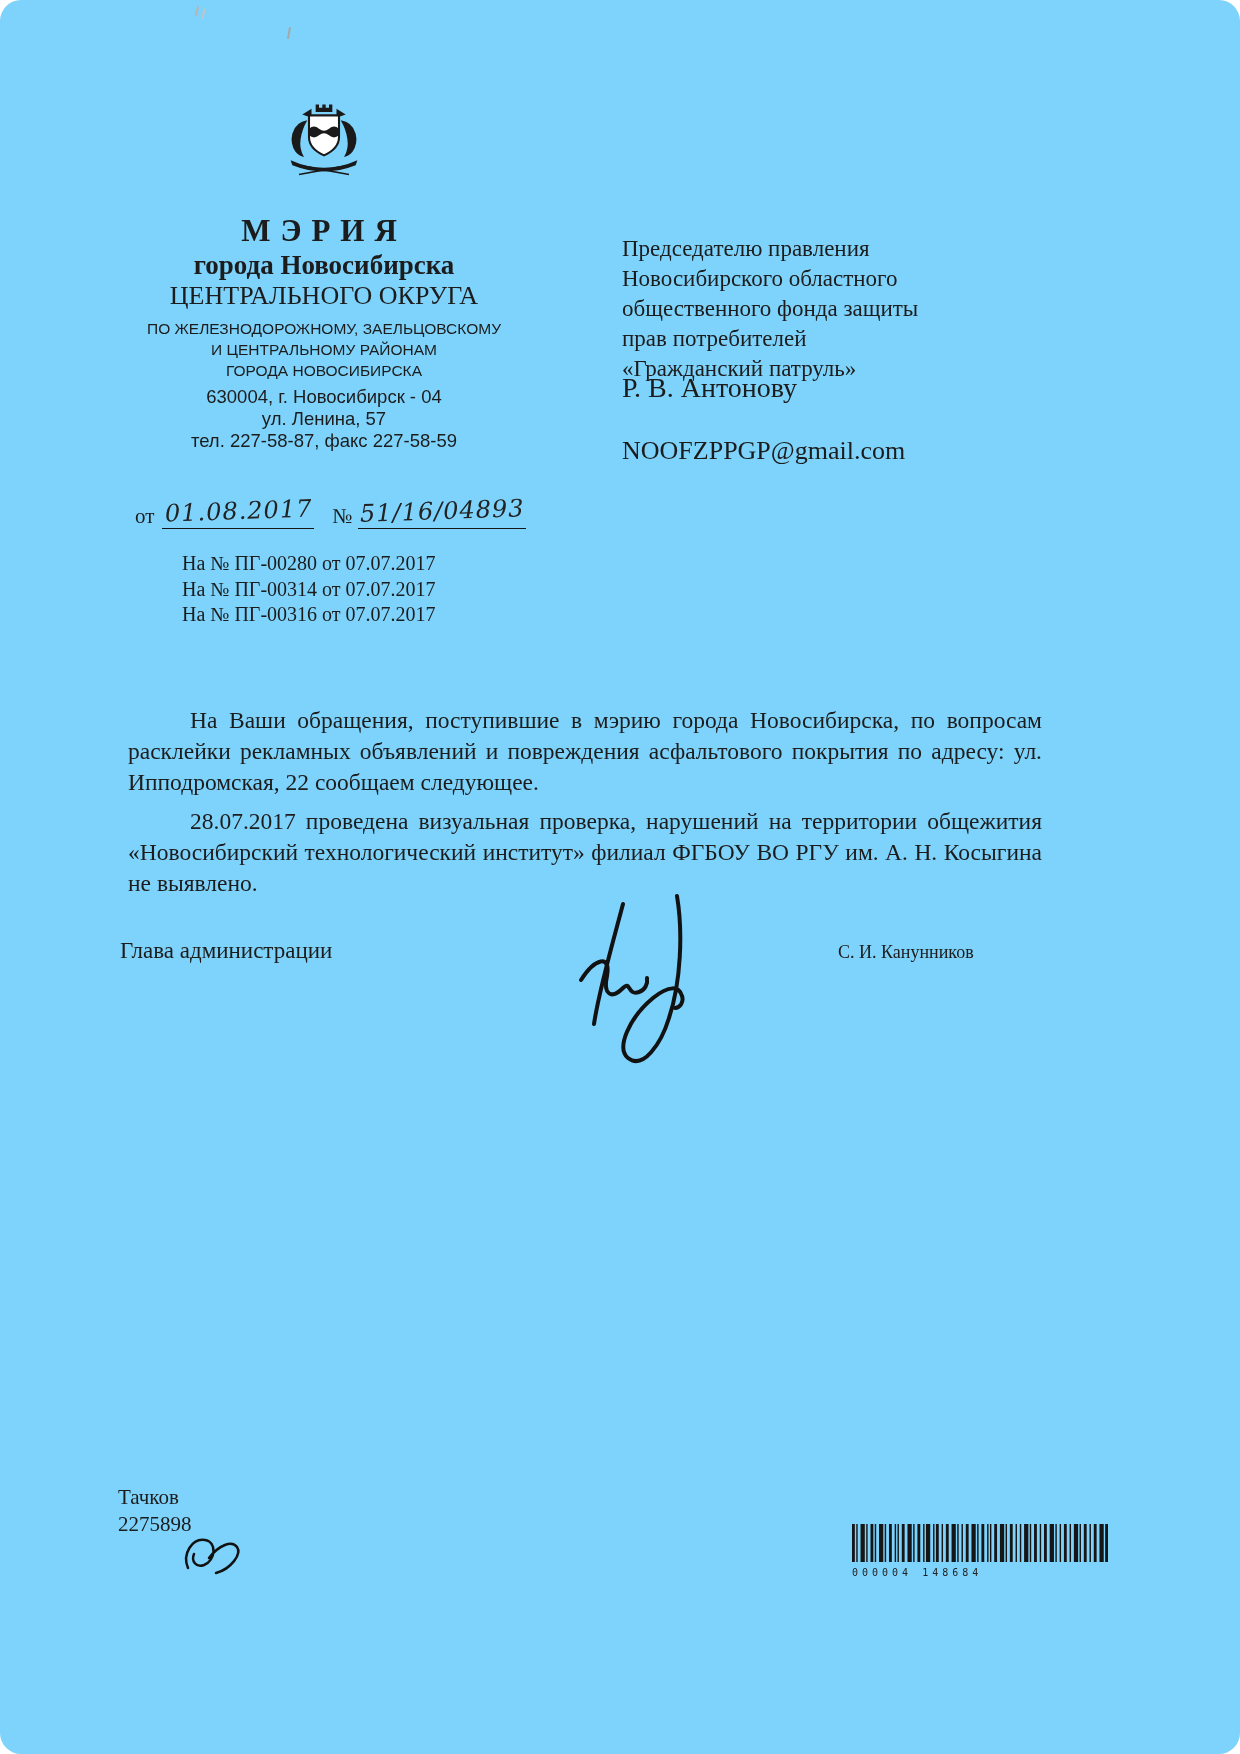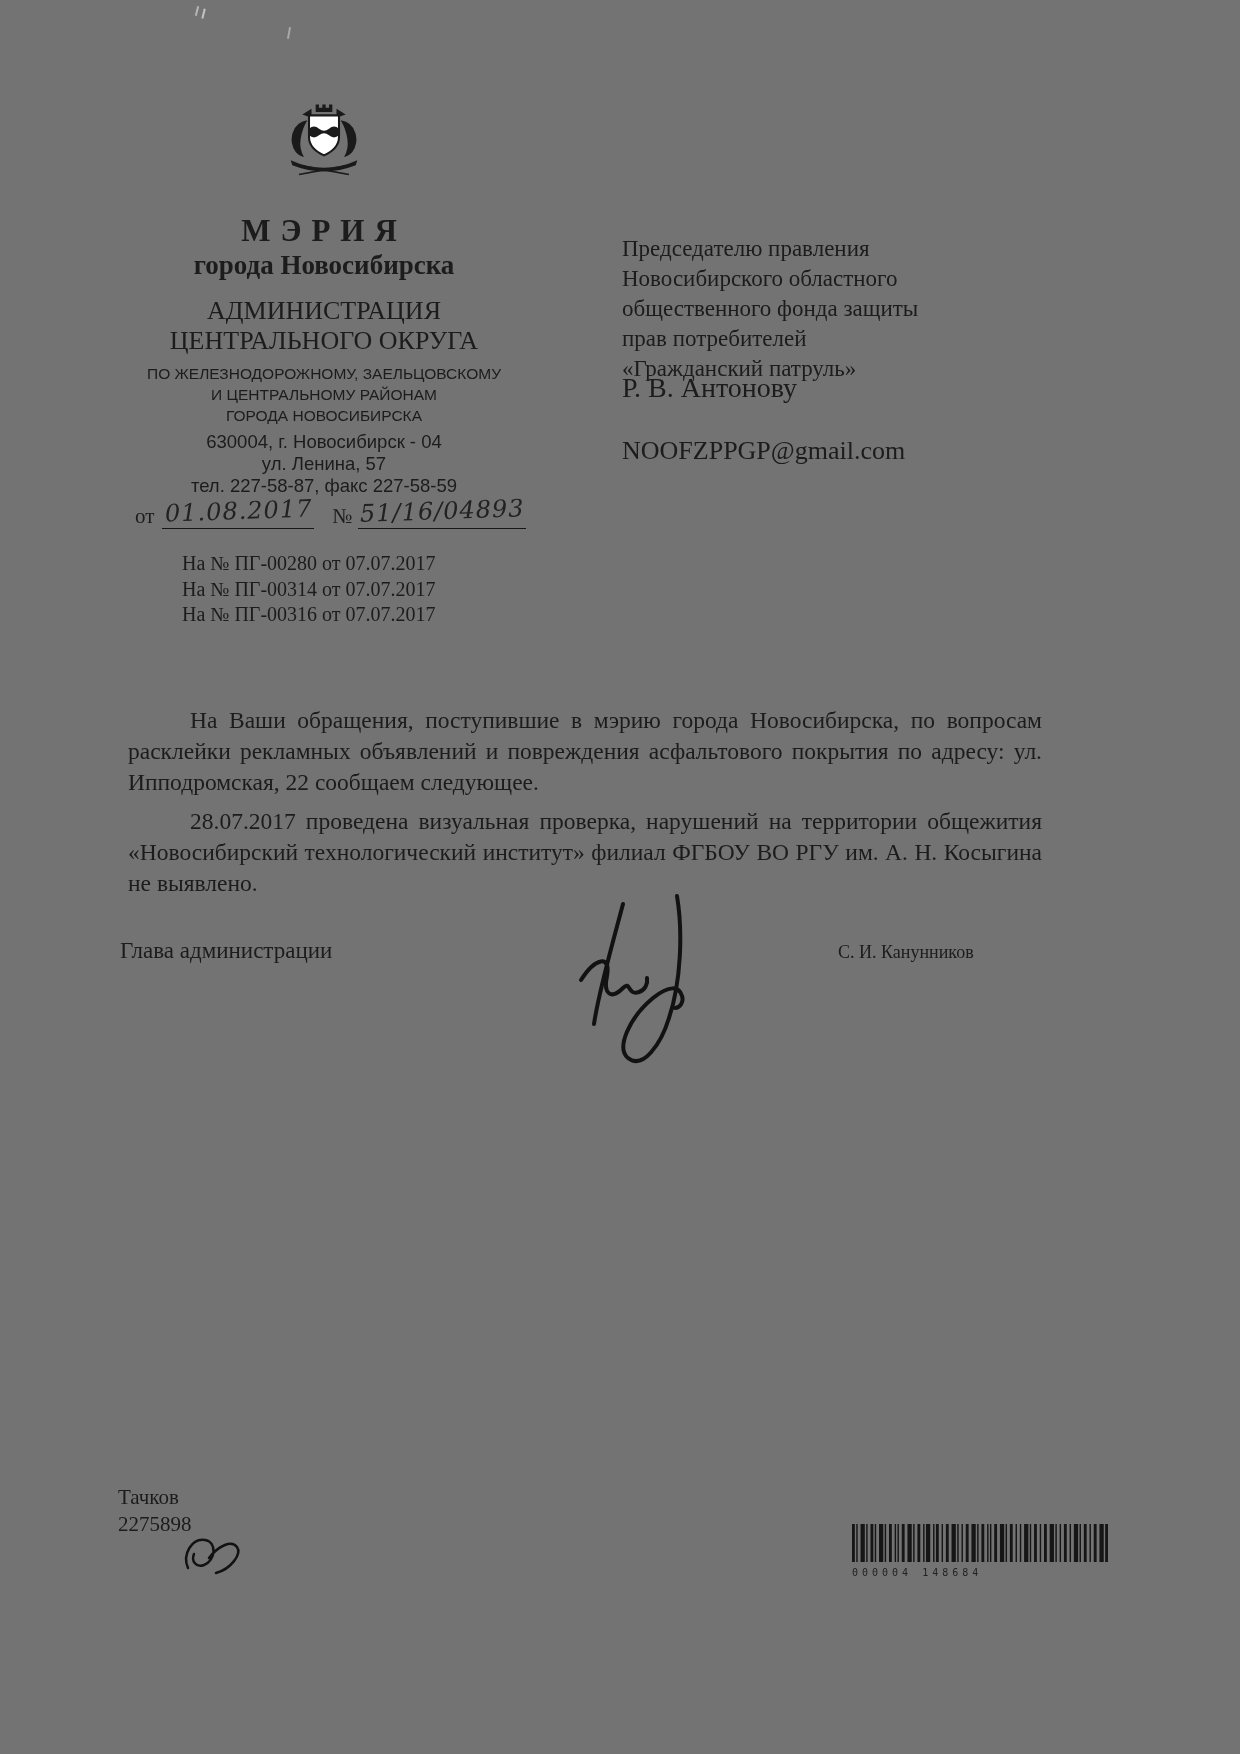--- a/index.html
+++ b/index.html
@@ -1,18 +1,18 @@
 <!DOCTYPE html>
 <html><head>
 <meta charset="utf-8">
 <style>
   html,body{margin:0;padding:0;background:#ffffff;}
   .page{
-    position:relative;width:1240px;height:1754px;background:#737373;
-    font-family:"Liberation Serif", serif;color:#1c1c1c;overflow:hidden;
+    position:relative;width:1240px;height:1754px;background:#7dd3fc;
+    font-family:"Liberation Serif", serif;color:#1c1c1c;overflow:hidden;border-radius:21px;
   }
   
   .lh{position:absolute;left:58px;top:96px;width:532px;text-align:center;}
   .emblem{width:100px;height:92px;margin:0 auto;display:block;}
   .org1{margin-top:26px;font-size:31px;font-weight:bold;letter-spacing:10px;line-height:1.1;}
   .org2{margin-top:2px;font-size:27px;font-weight:bold;line-height:1.15;}
   .org3{margin-top:15px;font-size:26px;line-height:1.15;}
   .org4{font-size:26px;line-height:1.15;}
   .dst{font-family:"Liberation Sans", sans-serif;font-size:15.5px;line-height:21px;}
   .dst.first{margin-top:7px;}
@@ -66,21 +66,20 @@
       </g>
       <path d="M42,18 h36 v26 q0,14 -18,22 q-18,-8 -18,-22 z" fill="#ffffff" stroke="#1a1a1a" stroke-width="2.5"></path>
       <path d="M42,34 q6,-5 12,0 t12,0 t12,0 v8 q-6,5 -12,0 t-12,0 t-12,0 z" fill="#1a1a1a"></path>
       <path d="M40,24 q-14,2 -18,16 q-3,12 4,22 q4,5 10,6 q-6,-10 -4,-22 q2,-12 8,-22 z" fill="#1a1a1a"></path>
       <path d="M80,24 q14,2 18,16 q3,12 -4,22 q-4,5 -10,6 q6,-10 4,-22 q-2,-12 -8,-22 z" fill="#1a1a1a"></path>
       <path d="M20,72 q40,18 80,0 l-2,6 q-38,15 -76,0 z" fill="#1a1a1a"></path>
       <path d="M30,89 l60,-11 M30,78 l60,11" stroke="#1a1a1a" stroke-width="2" fill="none"></path>
     </svg>
     <div class="org1">МЭРИЯ</div>
     <div class="org2">города Новосибирска</div>
-    <div class="org3">АДМИНИСТРАЦИЯ</div>
     <div class="org4">ЦЕНТРАЛЬНОГО ОКРУГА</div>
     <div class="dst first">ПО ЖЕЛЕЗНОДОРОЖНОМУ, ЗАЕЛЬЦОВСКОМУ</div>
     <div class="dst">И ЦЕНТРАЛЬНОМУ РАЙОНАМ</div>
     <div class="dst">ГОРОДА НОВОСИБИРСКА</div>
     <div class="addr first">630004, г. Новосибирск - 04</div>
     <div class="addr">ул. Ленина, 57</div>
     <div class="addr">тел. 227-58-87, факс 227-58-59</div>
   </div>
 
   <div class="dateline">

